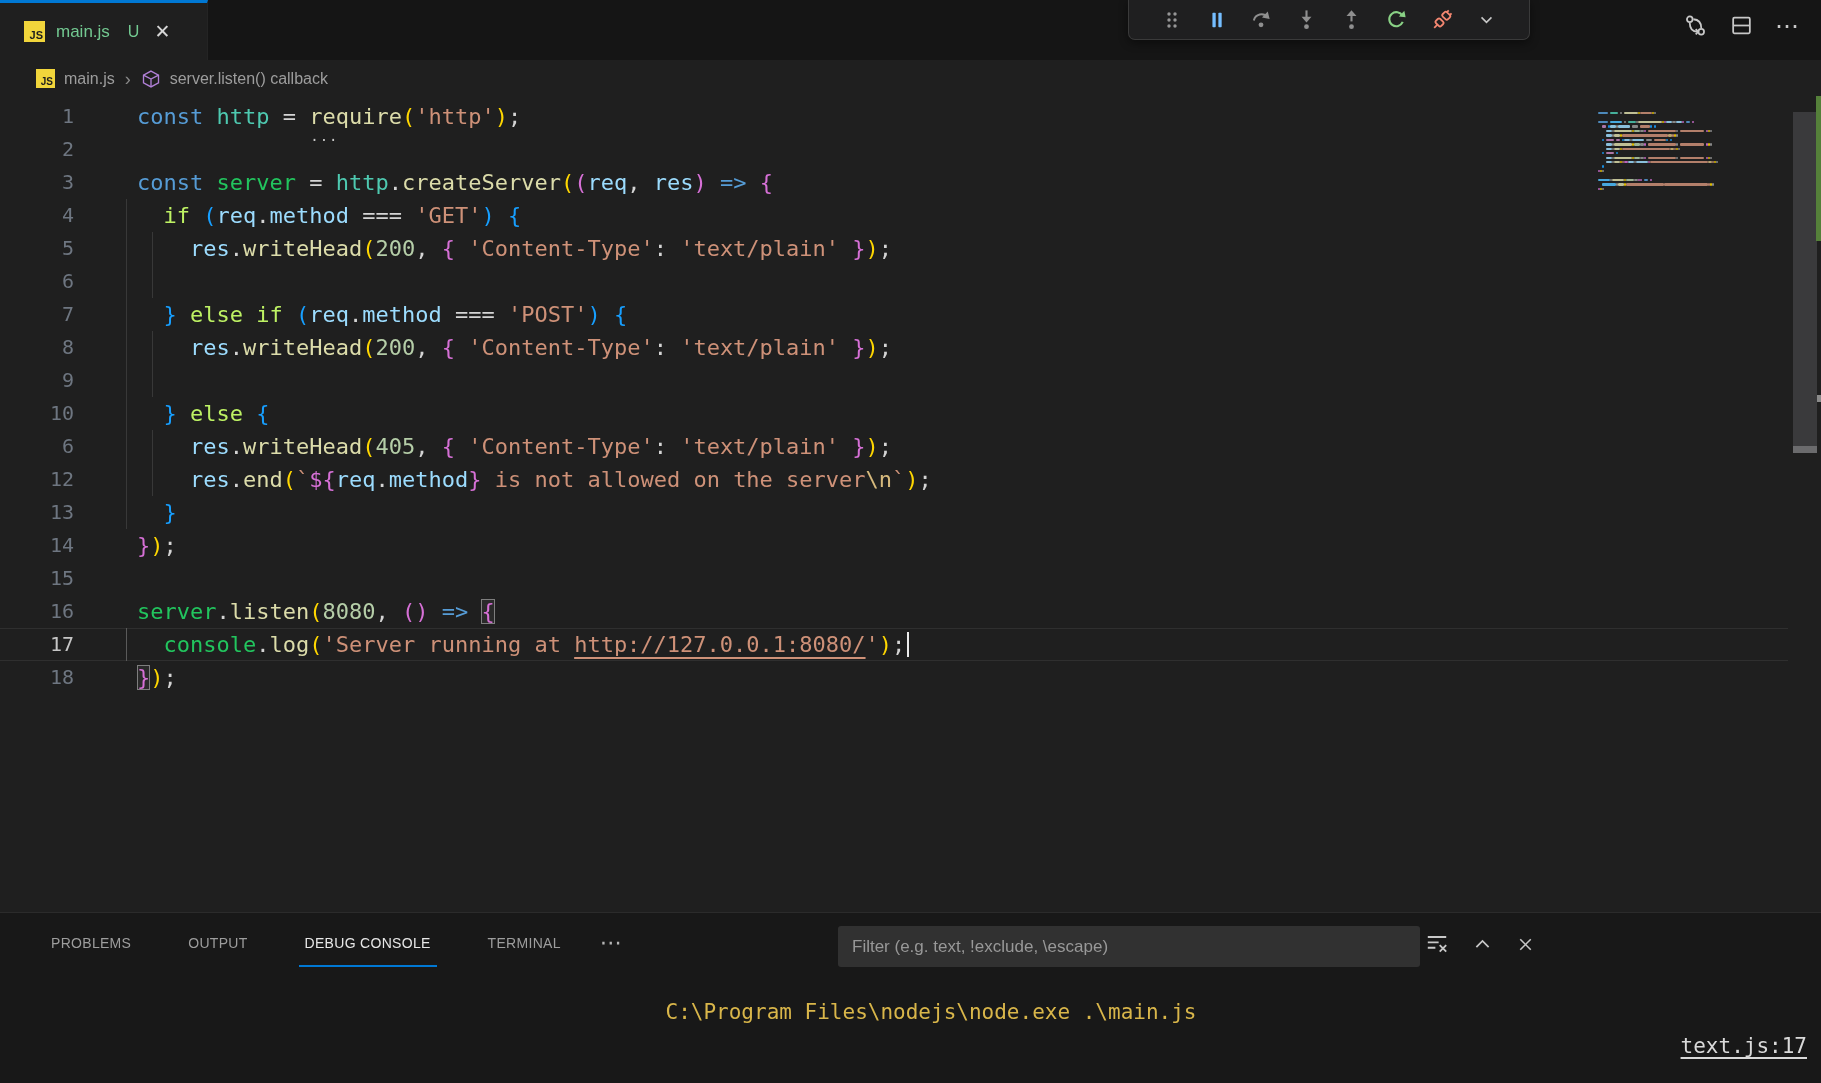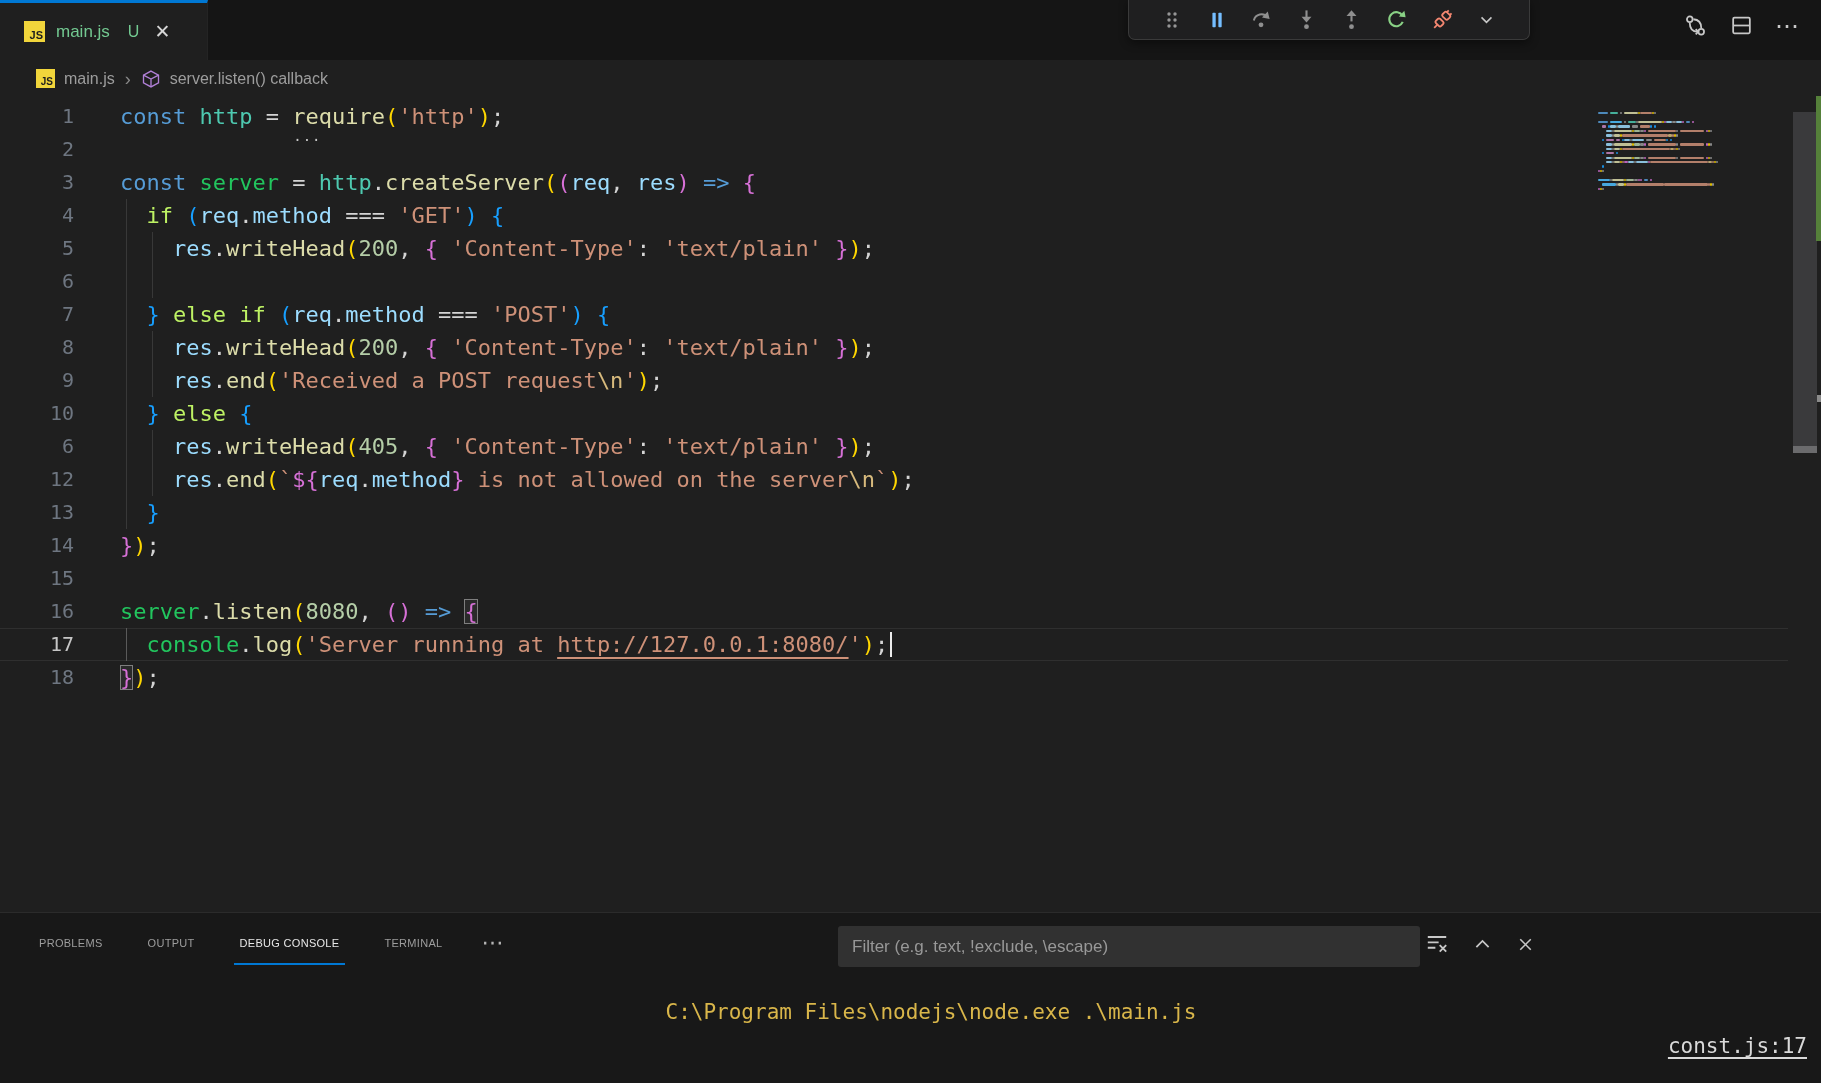--- a/index.html
+++ b/index.html
@@ -29,21 +29,21 @@
           padding-left:36px;color:#9d9d9d;font-size:16px;gap:9px;}
   .crumb-sep{color:#8a8a8a;font-size:18px;line-height:1;margin:0 1px;}
 
   
   .codearea{position:absolute;top:97px;left:0;right:0;height:815px;background:#1f1f1f;padding-top:3px;
             font-family:"DejaVu Sans Mono",monospace;font-size:22px;}
   .code-line{position:relative;height:33px;line-height:33px;width:1788px;}
   .code-line.active{box-shadow:inset 0 1px 0 #2F2F2F, inset 0 -1px 0 #2F2F2F;}
   .lnum{position:absolute;left:0;top:0;width:74px;text-align:right;color:#6E7681;font-size:20px;}
   .code-line.active .lnum{color:#C6C6C6;}
-  .lcontent{position:absolute;left:120px;top:0;height:33px;white-space:pre;}
+  .lcontent{position:absolute;left:137px;top:0;height:33px;white-space:pre;}
   .iguide{position:absolute;top:0;bottom:0;width:1px;background:#383838;}
   .iguide.hl{background:#5a5a5a;}
   .tk-kw{color:#569CD6}.tk-ctrl{color:#bef264}.tk-ns{color:#4EC9B0}.tk-var{color:#22c55e}
   .tk-param{color:#9CDCFE}.tk-prop{color:#9CDCFE}.tk-fn{color:#DCDCAA}.tk-str{color:#CE9178}
   .tk-esc{color:#D7BA7D}.tk-num{color:#B5CEA8}.tk-op{color:#D4D4D4}.tk-pl{color:#D4D4D4}
   .tk-b1{color:#FFD700}.tk-b2{color:#D670D6}.tk-b3{color:#179FFF}
   .f-box{outline:1px solid #7e7e7e;outline-offset:-1px;background:rgba(120,120,120,.12);}
   .f-u{text-decoration:underline;text-underline-offset:5px;text-decoration-thickness:1.5px;}
   .f-hint{position:relative;display:inline-block;}
   .f-hint::after{content:"...";position:absolute;left:1px;bottom:-10px;color:#c8c8c8;font-size:14px;letter-spacing:1px;line-height:1;}
@@ -53,21 +53,21 @@
   .minimap{position:absolute;left:1598px;top:112px;width:150px;height:110px;}
   .minimap div{position:absolute;height:2.4px;border-radius:1px;}
   .sb{position:absolute;left:1793px;top:112px;width:24px;height:340px;background:#3a3a3c;}
   .sb-edge{position:absolute;left:1793px;top:446px;width:24px;height:7px;background:#6b6b6d;}
   .ovr-added{position:absolute;left:1816px;top:96px;width:5px;height:145px;background:#55803a;}
   .ovr-cursor{position:absolute;left:1817px;top:395px;width:4px;height:7px;background:#8a8a8a;}
 
   
   .panel{position:absolute;top:912px;left:0;right:0;bottom:0;background:#181818;border-top:1px solid #2B2B2B;}
   .panel-tabs{position:absolute;top:0;left:0;height:60px;display:flex;align-items:center;padding-left:37px;gap:41px;}
-  .ptab{color:#9d9d9d;font-size:11px;letter-spacing:.3px;position:relative;cursor:pointer;padding:6px 2px;}
+  .ptab{color:#9d9d9d;font-size:14px;letter-spacing:.3px;position:relative;cursor:pointer;padding:6px 2px;margin-left:12px;}
   .ptab.active{color:#e7e7e7;}
   .ptab.active::after{content:"";position:absolute;left:-4px;right:-4px;bottom:-10px;height:2px;background:#0078D4;}
   .panel-more{color:#b5b5b5;font-size:22px;line-height:1;margin-left:-4px;cursor:pointer;}
   .pfilter{position:absolute;left:838px;top:13px;width:582px;height:41px;background:#313131;border:none;border-radius:3px;
            color:#bdbdbd;font-size:17px;padding:0 14px;box-sizing:border-box;font-family:"Liberation Sans",sans-serif;outline:none;}
   .pfilter::placeholder{color:#989898;}
   .pactions{position:absolute;left:1424px;top:18px;display:flex;gap:22px;align-items:center;}
   .pconsole{position:absolute;top:82px;left:55px;right:14px;font-family:"DejaVu Sans Mono",monospace;font-size:21px;line-height:34px;}
   .crow{position:relative;height:34px;white-space:pre;text-align:center;}
   .c-command{color:#D9B64A}.c-output{color:#3794FF}
@@ -217,21 +217,20 @@
         <div class="code-line">
           <span class="lnum">8</span>
           <div class="iguide" style="left: 126px;"></div>
           <div class="iguide" style="left: 152.48px;"></div>
           <span class="lcontent"><span class="tk-pl">    </span><span class="tk-param">res</span><span class="tk-pl">.</span><span class="tk-fn">writeHead</span><span class="tk-b1">(</span><span class="tk-num">200</span><span class="tk-pl">, </span><span class="tk-b2">{</span><span class="tk-pl"> </span><span class="tk-str">'Content-Type'</span><span class="tk-op">:</span><span class="tk-pl"> </span><span class="tk-str">'text/plain'</span><span class="tk-pl"> </span><span class="tk-b2">}</span><span class="tk-b1">)</span><span class="tk-pl">;</span></span>
         </div>
         <div class="code-line">
           <span class="lnum">9</span>
           <div class="iguide" style="left: 126px;"></div>
           <div class="iguide" style="left: 152.48px;"></div>
-          <span class="lcontent"><span class="tk-pl">    </span><span class="tk-param">res</span><span class="tk-pl">.</span><span class="tk-fn">end</span><span class="tk-b1">(</span><span class="tk-str">'Received a POST request</span><span class="tk-esc">\n</span><span class="tk-str">'</span><span class="tk-b1">)</span><span class="tk-pl">;</span></span>
         </div>
         <div class="code-line">
           <span class="lnum">10</span>
           <div class="iguide" style="left: 126px;"></div>
           <span class="lcontent"><span class="tk-pl">  </span><span class="tk-b3">}</span><span class="tk-pl"> </span><span class="tk-ctrl">else</span><span class="tk-pl"> </span><span class="tk-b3">{</span></span>
         </div>
         <div class="code-line">
           <span class="lnum">6</span>
           <div class="iguide" style="left: 126px;"></div>
           <div class="iguide" style="left: 152.48px;"></div>
@@ -444,16 +443,16 @@
         </svg>
       </span>
       <span>
         <svg width="21" height="21" viewBox="0 0 24 24" fill="none" stroke="#c8c8c8" stroke-width="1.8">
           <path d="M6 6 L18 18 M18 6 L6 18"></path>
         </svg>
       </span>
     </div>
     <div class="pconsole" id="pconsole">
         <div class="crow c-command"><span>C:\Program Files\nodejs\node.exe .\main.js</span></div>
-        <div class="crow c-output"><span class="src">const.js:17</span></div>
+        <div class="crow c-output"><span class="src">text.js:17</span></div>
       </div>
   </div>
 </div>
 
 </body></html>

